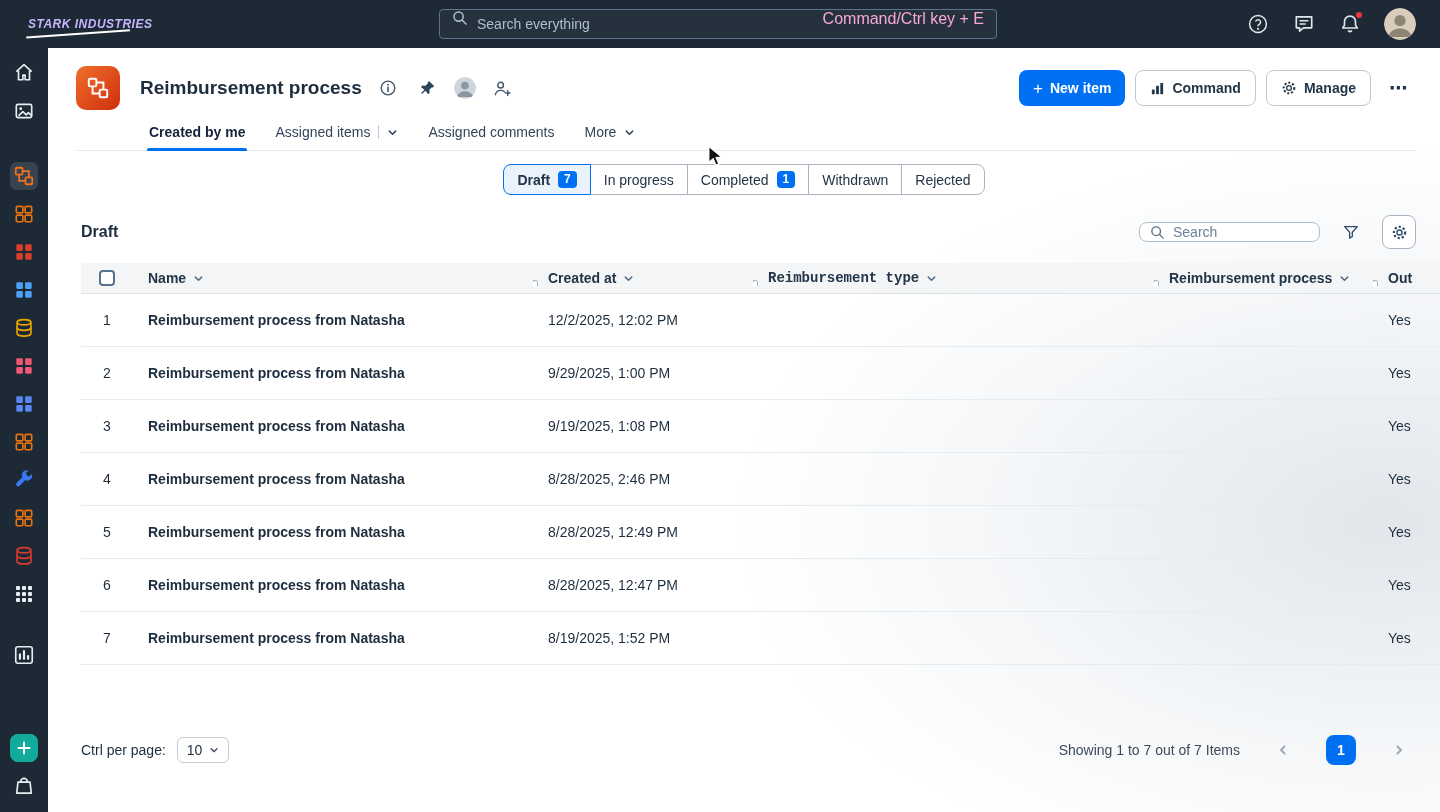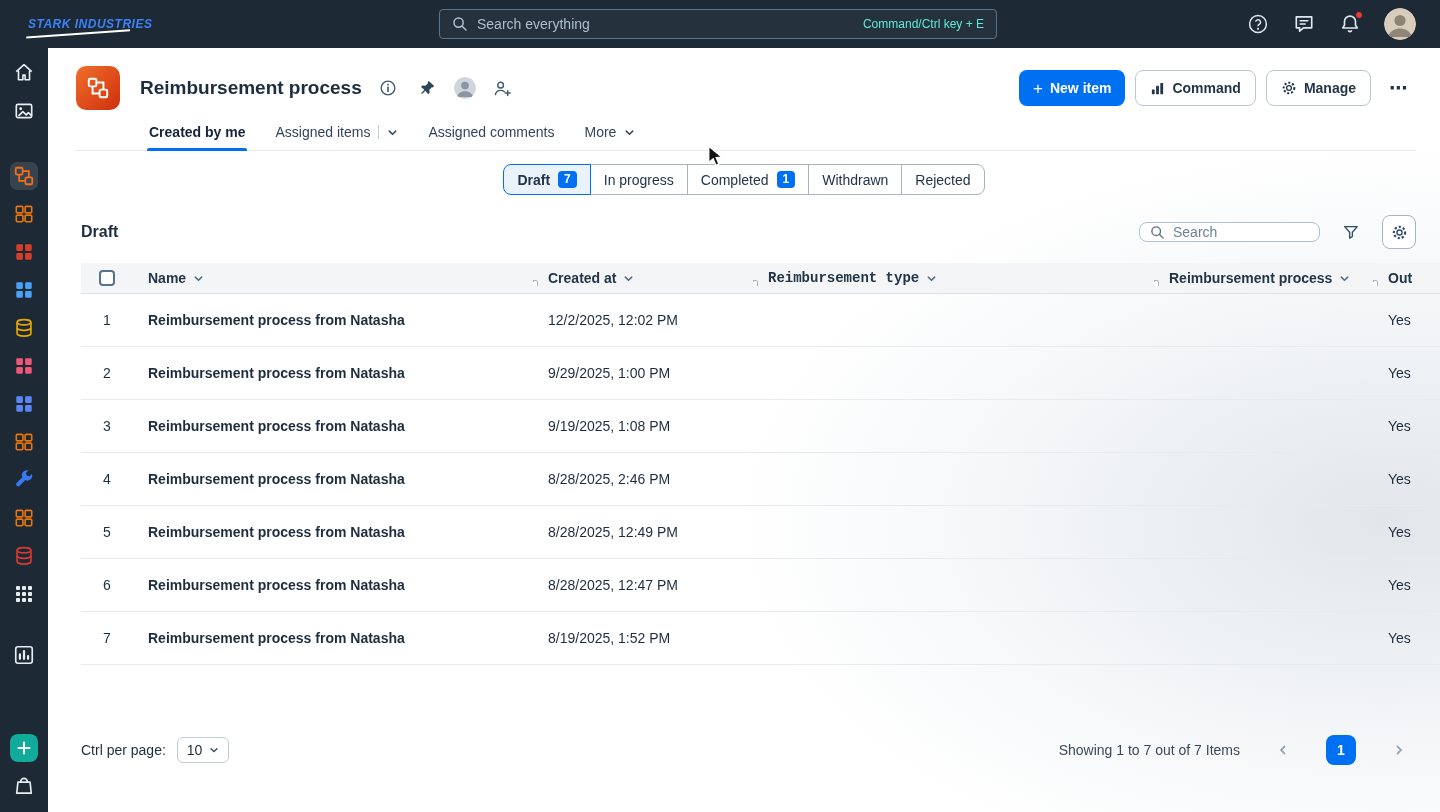--- a/index.html
+++ b/index.html
@@ -3,27 +3,27 @@
 <meta charset="utf-8">
 <style>
   * { box-sizing: border-box; margin: 0; padding: 0; }
   html,body { width:1440px; height:812px; overflow:hidden; }
   body { font-family:"Liberation Sans","DejaVu Sans",sans-serif; background:#fff; color:#1d2d3e; }
   button { font-family:inherit; background:none; border:none; cursor:pointer; color:inherit; }
   svg { display:block; }
 
   
   .topbar { position:fixed; top:0; left:0; width:1440px; height:48px; background:#1d2a36; display:flex; align-items:center; z-index:10; }
-  .logo { width:190px; padding-left:28px; color:#3b82f6; font-weight:bold; font-style:italic; font-size:12px; letter-spacing:.5px; position:relative; white-space:nowrap; }
+  .logo { width:190px; padding-left:28px; color:#c4b5fd; font-weight:bold; font-style:italic; font-size:12px; letter-spacing:.5px; position:relative; white-space:nowrap; }
   .logo .swoosh { position:absolute; left:26px; bottom:-4px; width:104px; height:6px; border-bottom:2px solid #fff; transform:rotate(-4deg); }
   .search-zone { flex:1; display:flex; justify-content:center; }
-  .shell-search { width:558px; height:30px; border:1px solid #5b738b; border-radius:4px; background:rgba(255,255,255,.04); display:flex; align-items:center; padding:0 12px; gap:9px; color:#aebfcf; }
+  .shell-search { width:558px; height:30px; border:1px solid #5b738b; border-radius:4px; background:rgba(255,255,255,.04); display:flex; padding:0 12px; gap:9px; color:#aebfcf; }
   .shell-search input { flex:1; background:transparent; border:none; outline:none; color:#fff; font-size:14px; }
   .shell-search input::placeholder { color:#aebfcf; }
-  .shortcut { font-size:12px; color:#5eead4; white-space:nowrap; }
+  .shortcut { font-size:16px; color:#f9a8d4; white-space:nowrap; }
   .topbar-right { display:flex; align-items:center; gap:22px; padding-right:24px; color:#dfe7ee; }
   .tb-icon { position:relative; width:24px; height:24px; display:flex; align-items:center; justify-content:center; }
   .dot { position:absolute; top:-1px; right:-1px; width:8px; height:8px; border-radius:50%; background:#ee3939; border:1.5px solid #1d2a36; }
   .avatar32 { width:32px; height:32px; border-radius:50%; overflow:hidden; }
 
   .sidebar { position:fixed; left:0; top:48px; width:48px; height:764px; background:#1d2a36; display:flex; flex-direction:column; align-items:center; padding:10px 0 12px; z-index:9; }
   .side-item { width:28px; height:28px; display:flex; align-items:center; justify-content:center; border-radius:7px; color:#e7edf3; flex:none; }
   .side-item + .side-item { margin-top:11px; }
   .side-item.app { margin-top:10px; }
   .side-item.first-app { margin-top:37px; }

